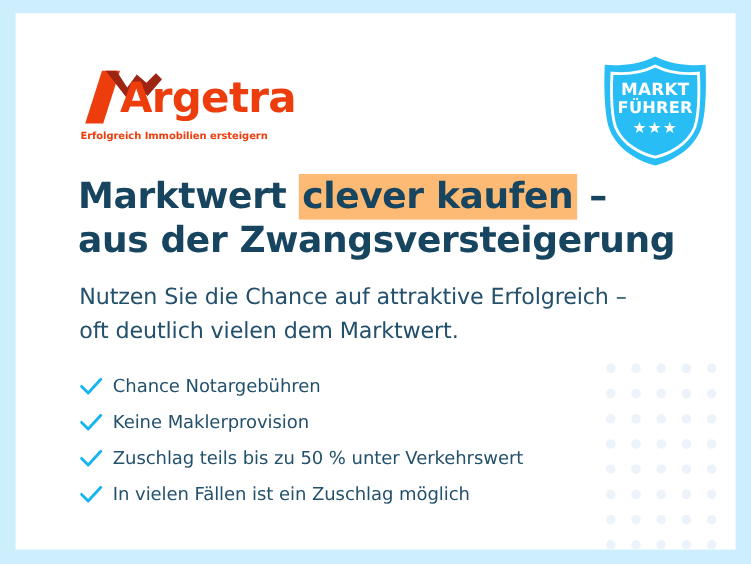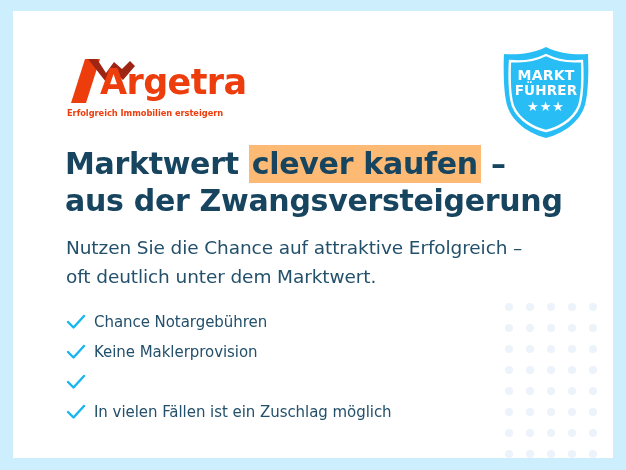--- a/index.html
+++ b/index.html
@@ -244,40 +244,41 @@
       <div id="badge-stars">★★★</div>
     </div>
 
     <div id="headline">
       <span>Marktwert </span><span class="hl-mark">clever kaufen</span><span> –</span><br>
       <span>aus der Zwangsversteigerung</span>
     </div>
 
     <div id="subheadline">
       <span>Nutzen Sie die Chance auf attraktive Erfolgreich –</span><br>
-      <span>oft deutlich unter dem Marktwert.</span>
+      <span>oft deutlich vielen dem Marktwert.</span>
     </div>
 
     <div id="benefits">
         <div class="benefit-row">
           <span class="benefit-check"><svg width="20" height="16" viewBox="0 0 20 16">
               <path d="M2 8 L7.5 13.5 L18 2" fill="none" stroke="#19b5f0" stroke-width="2.4" stroke-linecap="round" stroke-linejoin="round"></path>
             </svg></span>
           <span class="benefit-text">Chance Notargebühren</span>
         </div>
         <div class="benefit-row">
           <span class="benefit-check"><svg width="20" height="16" viewBox="0 0 20 16">
               <path d="M2 8 L7.5 13.5 L18 2" fill="none" stroke="#19b5f0" stroke-width="2.4" stroke-linecap="round" stroke-linejoin="round"></path>
             </svg></span>
           <span class="benefit-text">Keine Maklerprovision</span>
         </div>
         <div class="benefit-row">
           <span class="benefit-check"><svg width="20" height="16" viewBox="0 0 20 16">
               <path d="M2 8 L7.5 13.5 L18 2" fill="none" stroke="#19b5f0" stroke-width="2.4" stroke-linecap="round" stroke-linejoin="round"></path>
             </svg></span>
+          <span class="benefit-text">Zuschlag teils bis zu 50 % unter Verkehrswert</span>
         </div>
         <div class="benefit-row">
           <span class="benefit-check"><svg width="20" height="16" viewBox="0 0 20 16">
               <path d="M2 8 L7.5 13.5 L18 2" fill="none" stroke="#19b5f0" stroke-width="2.4" stroke-linecap="round" stroke-linejoin="round"></path>
             </svg></span>
           <span class="benefit-text">In vielen Fällen ist ein Zuschlag möglich</span>
         </div>
       </div>
 
   </div>

